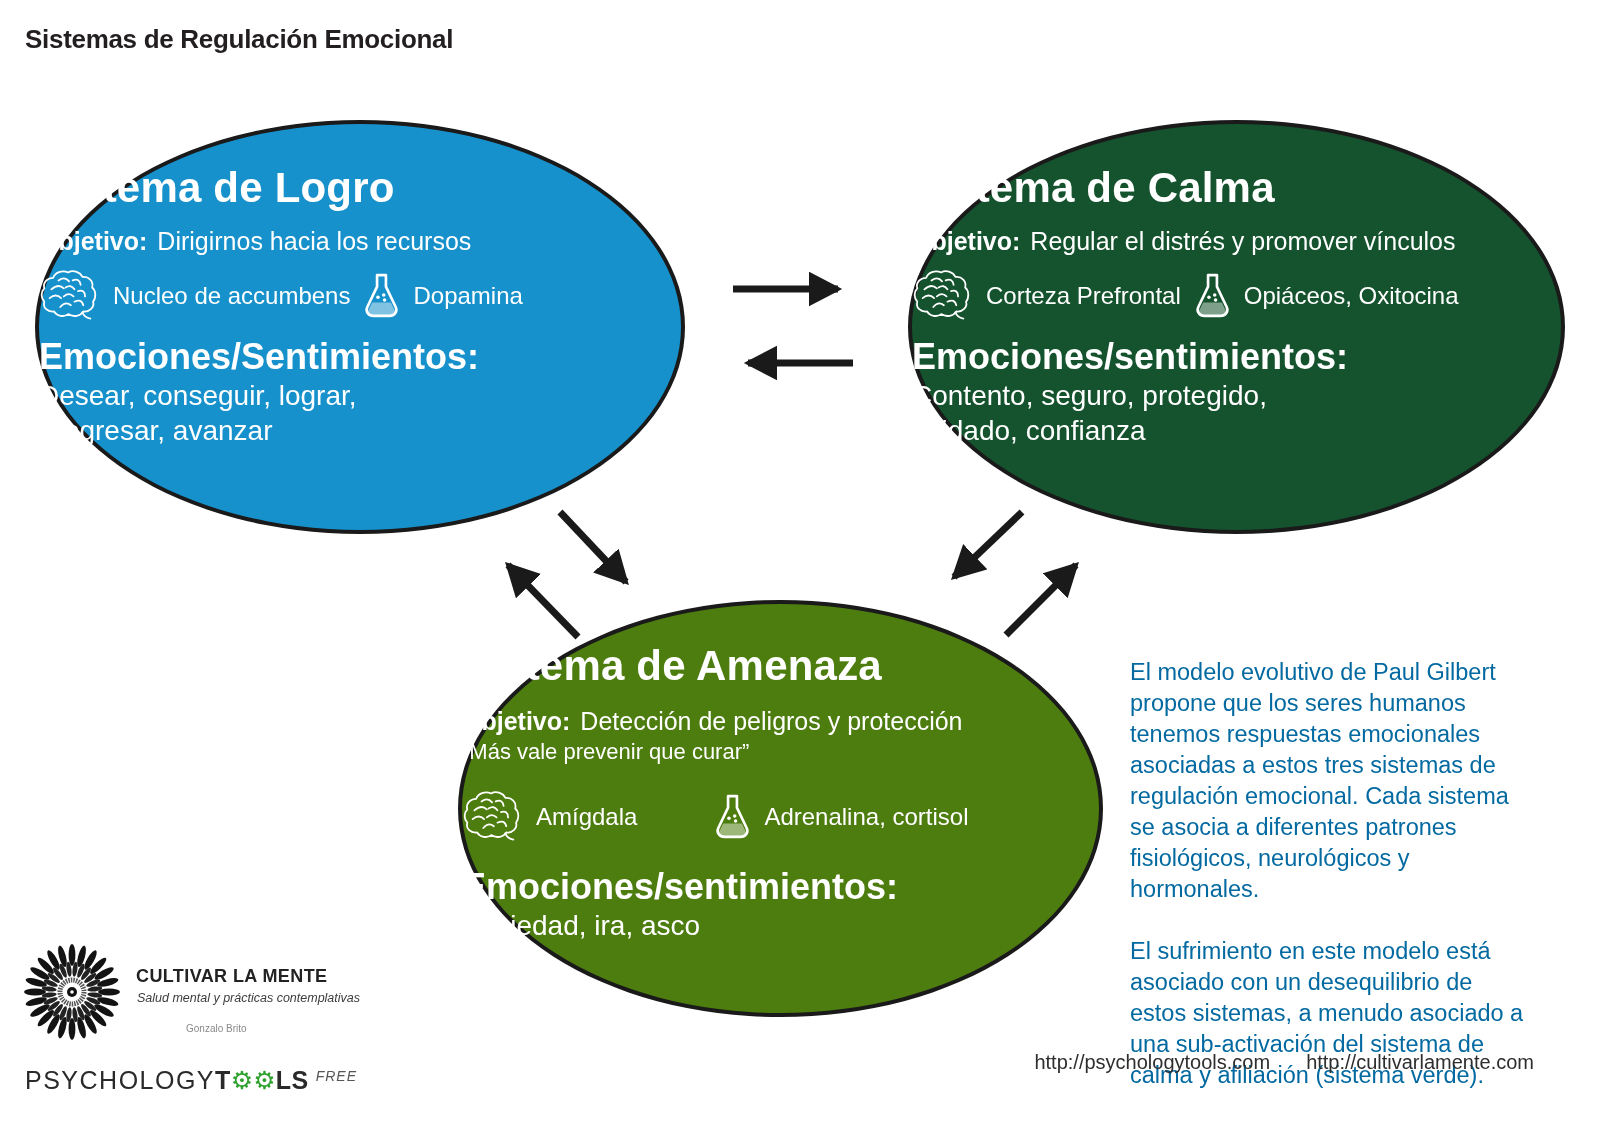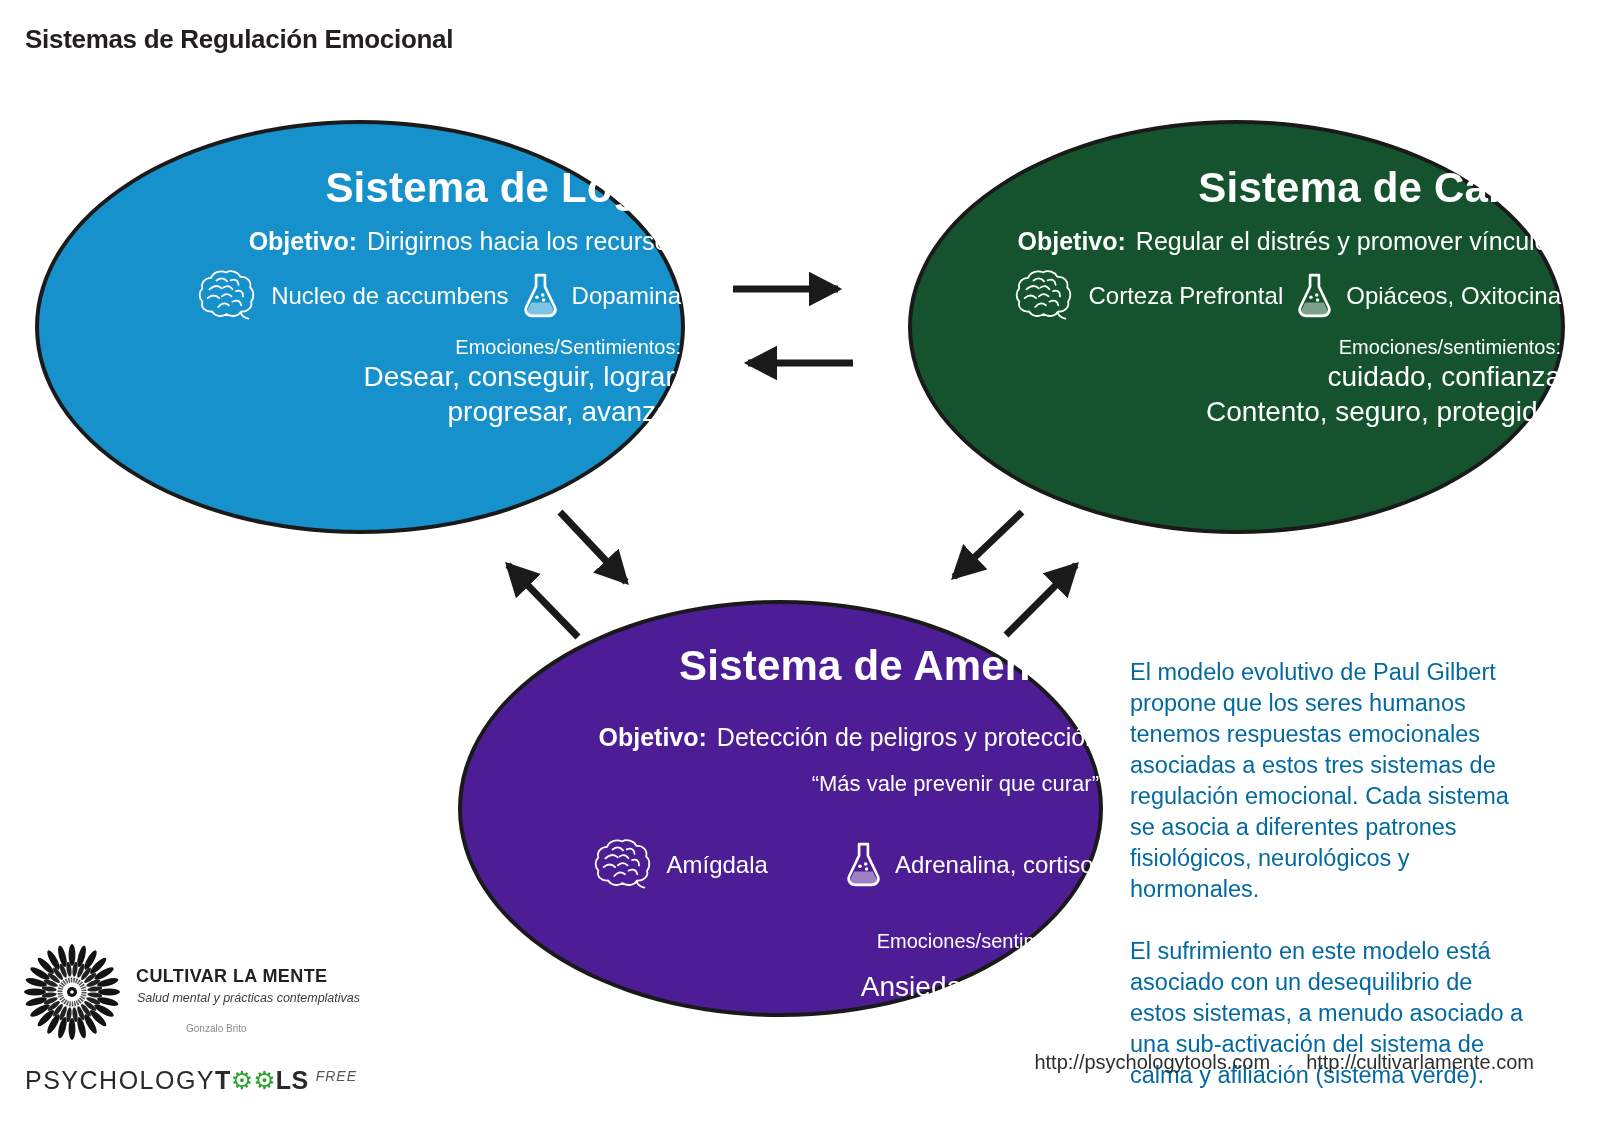--- a/index.html
+++ b/index.html
@@ -4,32 +4,32 @@
 <style>
   html,body{margin:0;padding:0;background:#fff;}
   #canvas{position:relative;width:1600px;height:1131px;background:#fff;overflow:hidden;
           font-family:"Liberation Sans","DejaVu Sans",sans-serif;color:#231f20;}
 
   .page-title{position:absolute;left:25px;top:24px;font-size:26px;font-weight:bold;letter-spacing:-0.3px;}
 
   .arrows{position:absolute;left:0;top:0;pointer-events:none;}
 
   .ellipse{position:absolute;border:4px solid #1a1a1a;border-radius:50%;color:#fff;
-           display:flex;flex-direction:column;align-items:flex-end;text-align:center;box-sizing:border-box;}
+           display:flex;flex-direction:column;align-items:flex-start;text-align:center;box-sizing:border-box;}
   .ellipse.blue{left:35px;top:120px;width:650px;height:414px;background:#1791cb;padding-top:40px;}
   .ellipse.green{left:908px;top:120px;width:657px;height:414px;background:#14532d;padding-top:40px;}
-  .ellipse.red{left:458px;top:600px;width:645px;height:417px;background:#4c1d95;padding-top:38px;gap:16px;}
+  .ellipse.red{left:458px;top:600px;width:645px;height:417px;background:#4d7c0f;padding-top:38px;}
 
   .sys-title{font-size:42px;font-weight:bold;letter-spacing:0.2px;}
   .obj-row{margin-top:15px;font-size:25px;display:flex;align-items:baseline;gap:10px;}
   .obj-label{font-weight:bold;}
   .obj-quote{margin-top:3px;font-size:22px;}
   .icons-row{margin-top:12px;display:flex;align-items:center;gap:12px;font-size:24px;}
   .icons-gap{width:52px;}
-  .emo-label{margin-top:13px;font-size:20px;font-weight:normal;}
+  .emo-label{margin-top:13px;font-size:36px;font-weight:bold;}
   .emo-line{margin-top:0;font-size:28px;line-height:1.25;}
   .red .sys-title{margin-bottom:2px;}
   .red .icons-row{margin-top:24px;}
   .red .emo-label{margin-top:22px;}
 
   .brain-svg,.flask-svg{display:block;}
 
   .description{position:absolute;left:1130px;top:626px;width:440px;font-size:23.5px;line-height:31px;
                color:#0369a1;white-space:pre-line;}
 
@@ -142,22 +142,22 @@
           <path d="M17 3 h10 v13 l11 23 c2.5 5 -1.5 10 -7 10 H13 c-5.5 0 -9.5 -5 -7 -10 L17 16 Z" fill="none" stroke="#fff" stroke-width="3" stroke-linejoin="round"></path>
           <path d="M11.5 34 h21 l4 8 c1.5 3 -1 6 -4 6 H11.5 c-3 0 -5.5 -3 -4 -6 Z" fill="rgba(255,255,255,0.45)"></path>
           <circle cx="18" cy="28" r="2" fill="#fff"></circle>
             <circle cx="24.5" cy="25.5" r="2" fill="#fff"></circle>
             <circle cx="25.5" cy="31" r="2" fill="#fff"></circle>
         </svg>
       </span>
       <span>Opiáceos, Oxitocina</span>
     </div>
     <div class="emo-label">Emociones/sentimientos:</div>
+    <div class="emo-line">Contento, seguro, protegido,</div>
     <div class="emo-line">cuidado, confianza</div>
-    <div class="emo-line">Contento, seguro, protegido,</div>
   </div>
 
   <div class="ellipse red">
     <div class="sys-title">Sistema de Amenaza</div>
     <div class="obj-row">
       <span class="obj-label">Objetivo:</span>
       <span>Detección de peligros y protección</span>
     </div>
     <div class="obj-quote">“Más vale prevenir que curar”</div>
     <div class="icons-row">

